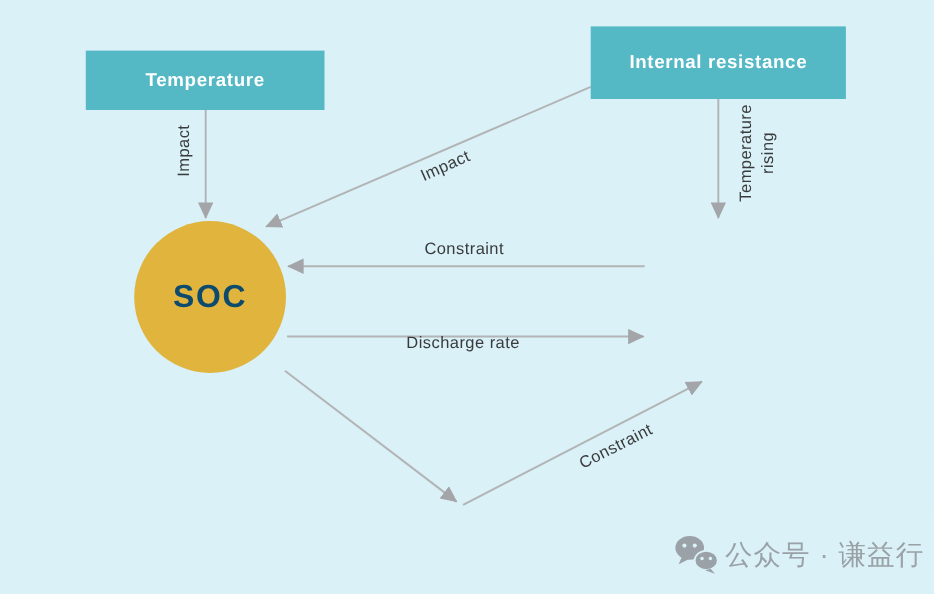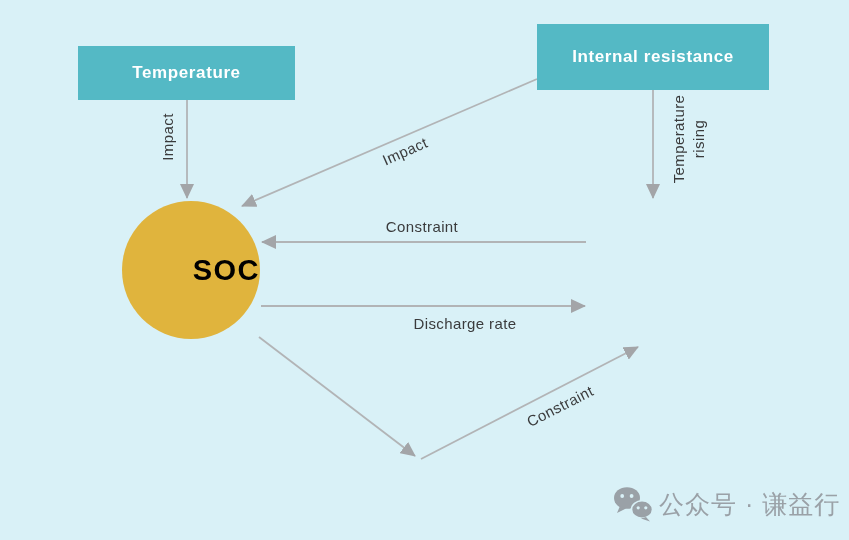--- a/index.html
+++ b/index.html
@@ -33,24 +33,24 @@
     background: #54b9c5;
     color: #ffffff;
     font-weight: bold;
     font-size: 17px;
     letter-spacing: 0.6px;
   }
   .node-circle {
     position: absolute;
     display: flex;
     align-items: center;
-    justify-content: flex-end;
+    justify-content: center;
     background: #e0b43d;
     border-radius: 50%;
-    color: #000000;
+    color: #0c4a6e;
     font-weight: bold;
     font-size: 29px;
     letter-spacing: 1.5px;
   }
 
   .edge-label {
     position: absolute;
     color: #3a3b3c;
     font-size: 15px;
     letter-spacing: 0.4px;
@@ -115,21 +115,21 @@
   </div>
 
 
 
   <div class="edge-label rot-neg90" style="left:167px; top:137px;">Impact</div>
 
   <div class="edge-label rot-neg24" style="left:405px; top:151px;">Impact</div>
 
   <div class="edge-label" style="left:422px; top:226px;">Constraint</div>
 
-  <div class="edge-label" style="left:421px; top:323px;margin-left:44px;">Discharge rate</div>
+  <div class="edge-label" style="left:421px; top:312px;">Discharge rate</div>
 
   <div class="edge-label rot-neg90 wrap2" style="left:688px; top:139px;">Temperature rising</div>
 
   <div class="edge-label rot-neg27" style="left:560px; top:406px;">Constraint</div>
 
   <div class="watermark">
     <svg width="42" height="36" viewBox="0 0 42 36">
       <g fill="#9aa1a7">
         <ellipse cx="15" cy="12" rx="13" ry="10.8"></ellipse>
         <path d="M8,20 L5,27 L14,22.5 Z"></path>

